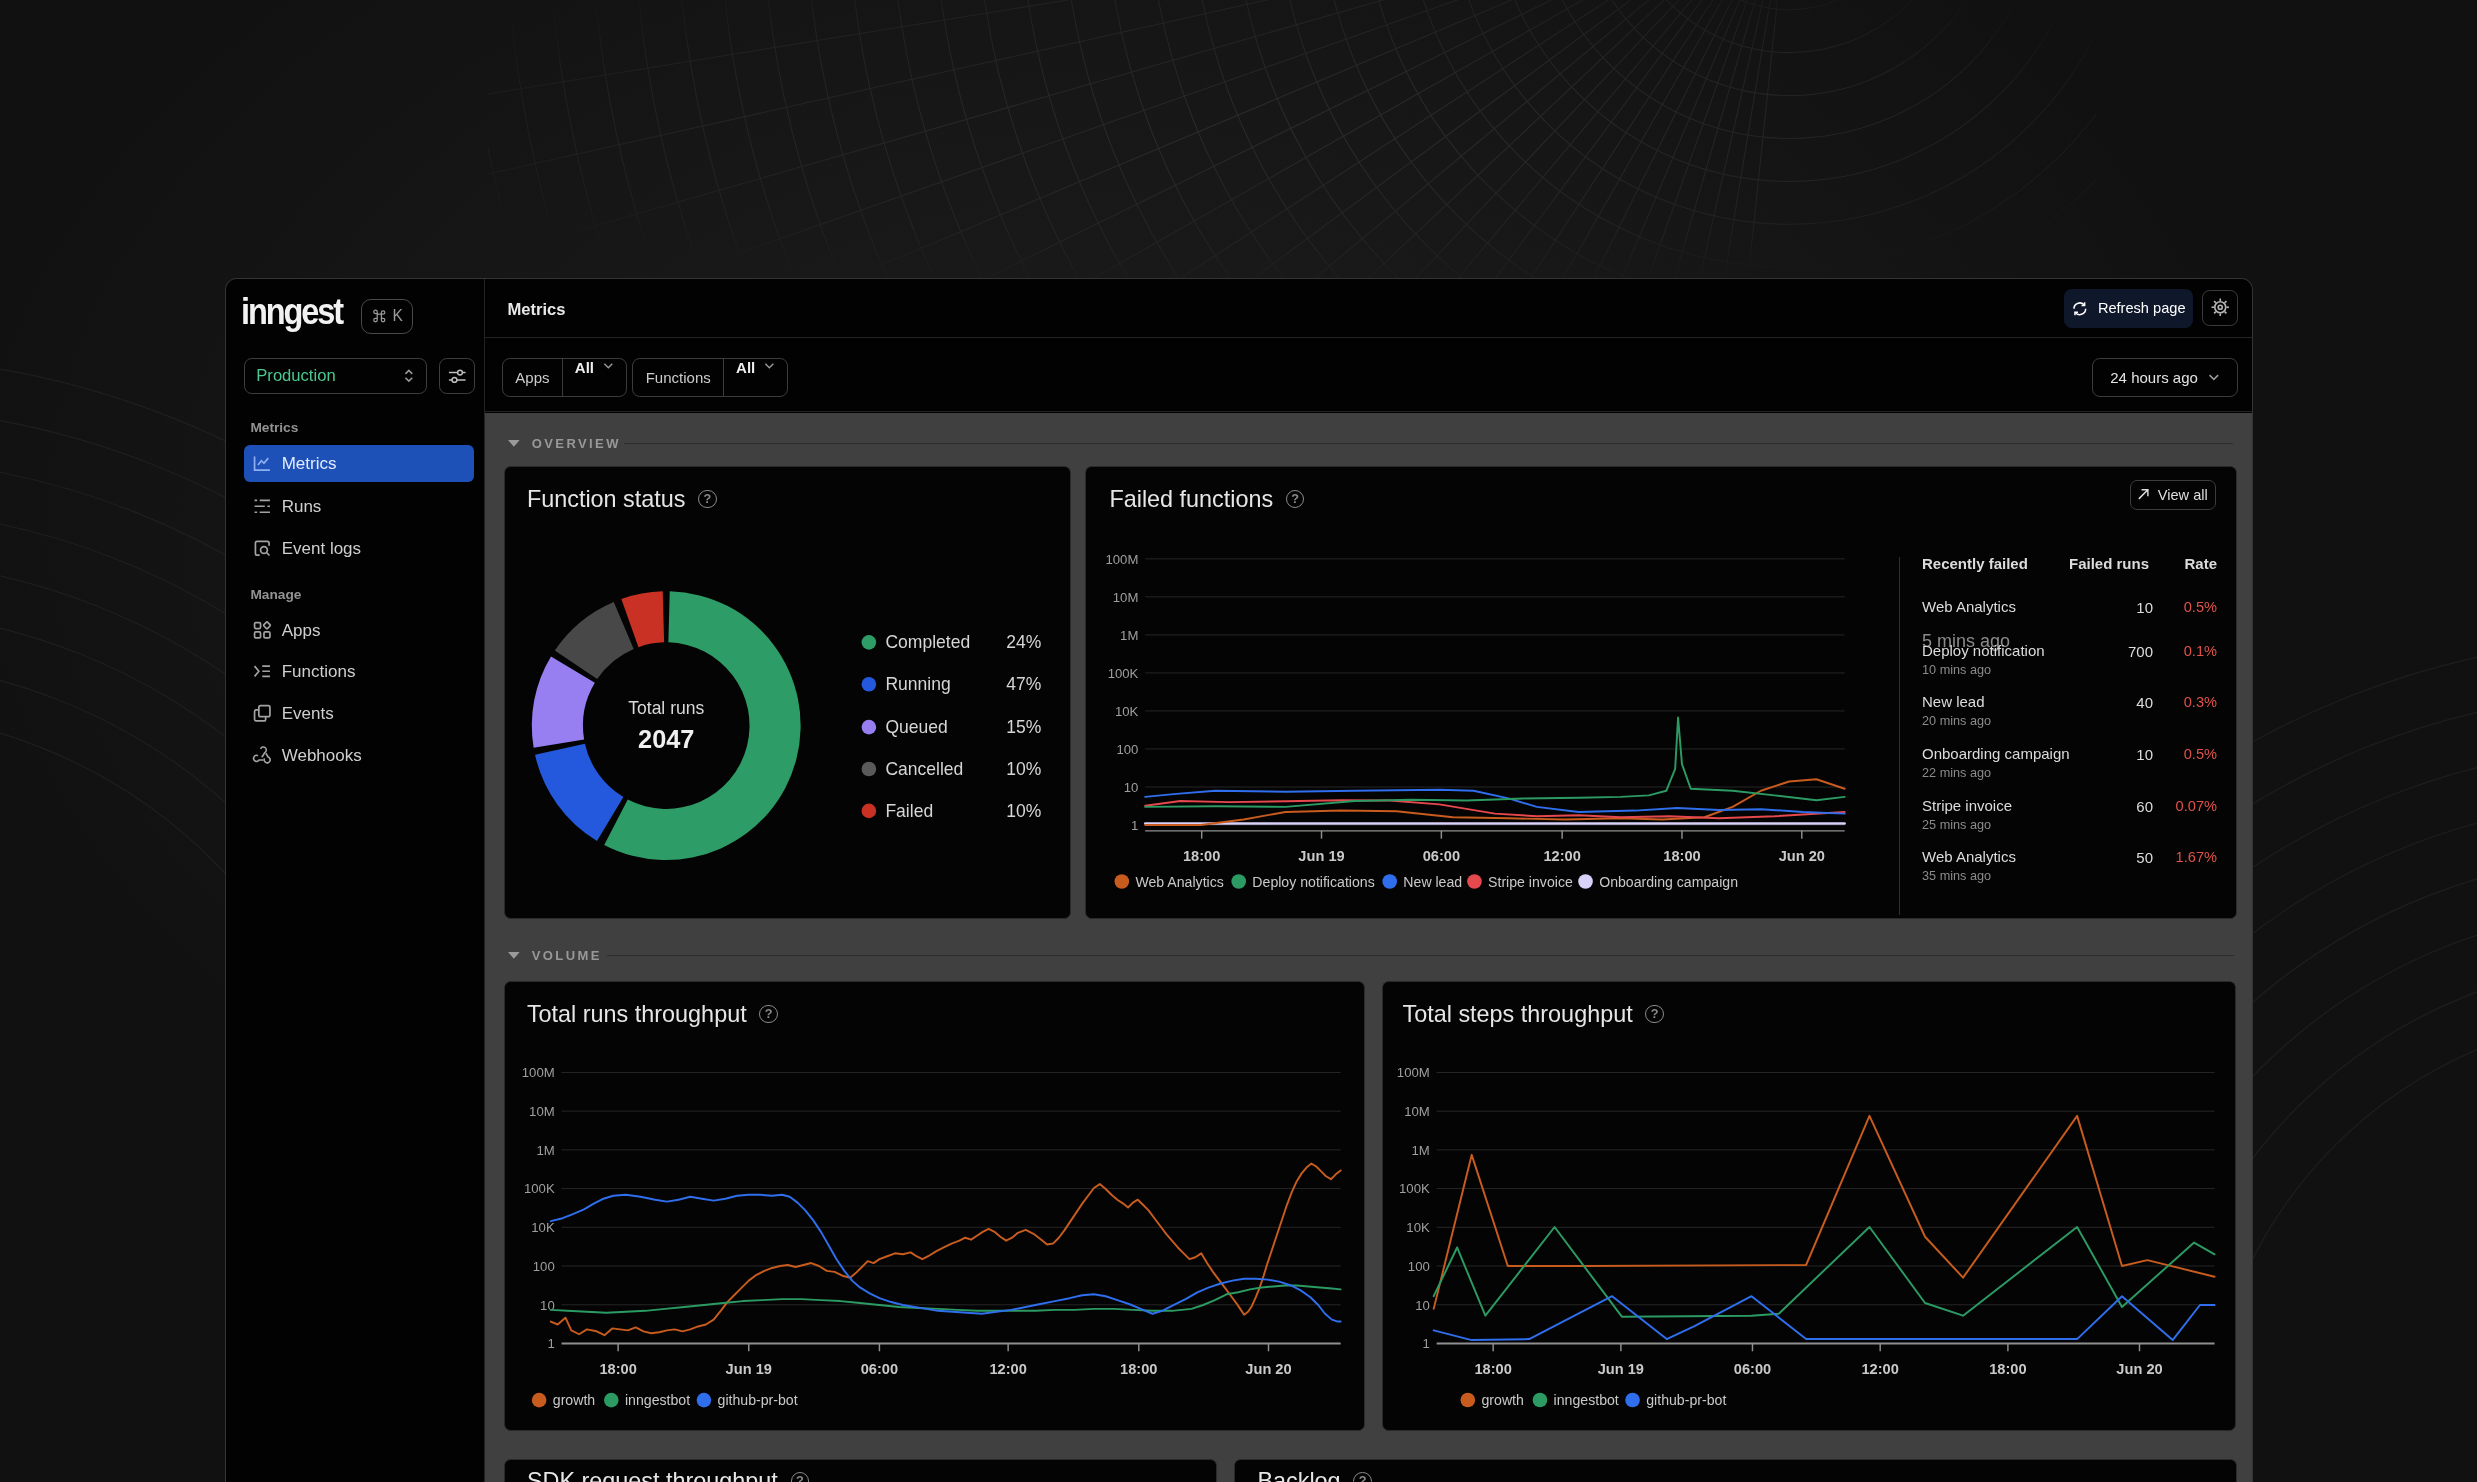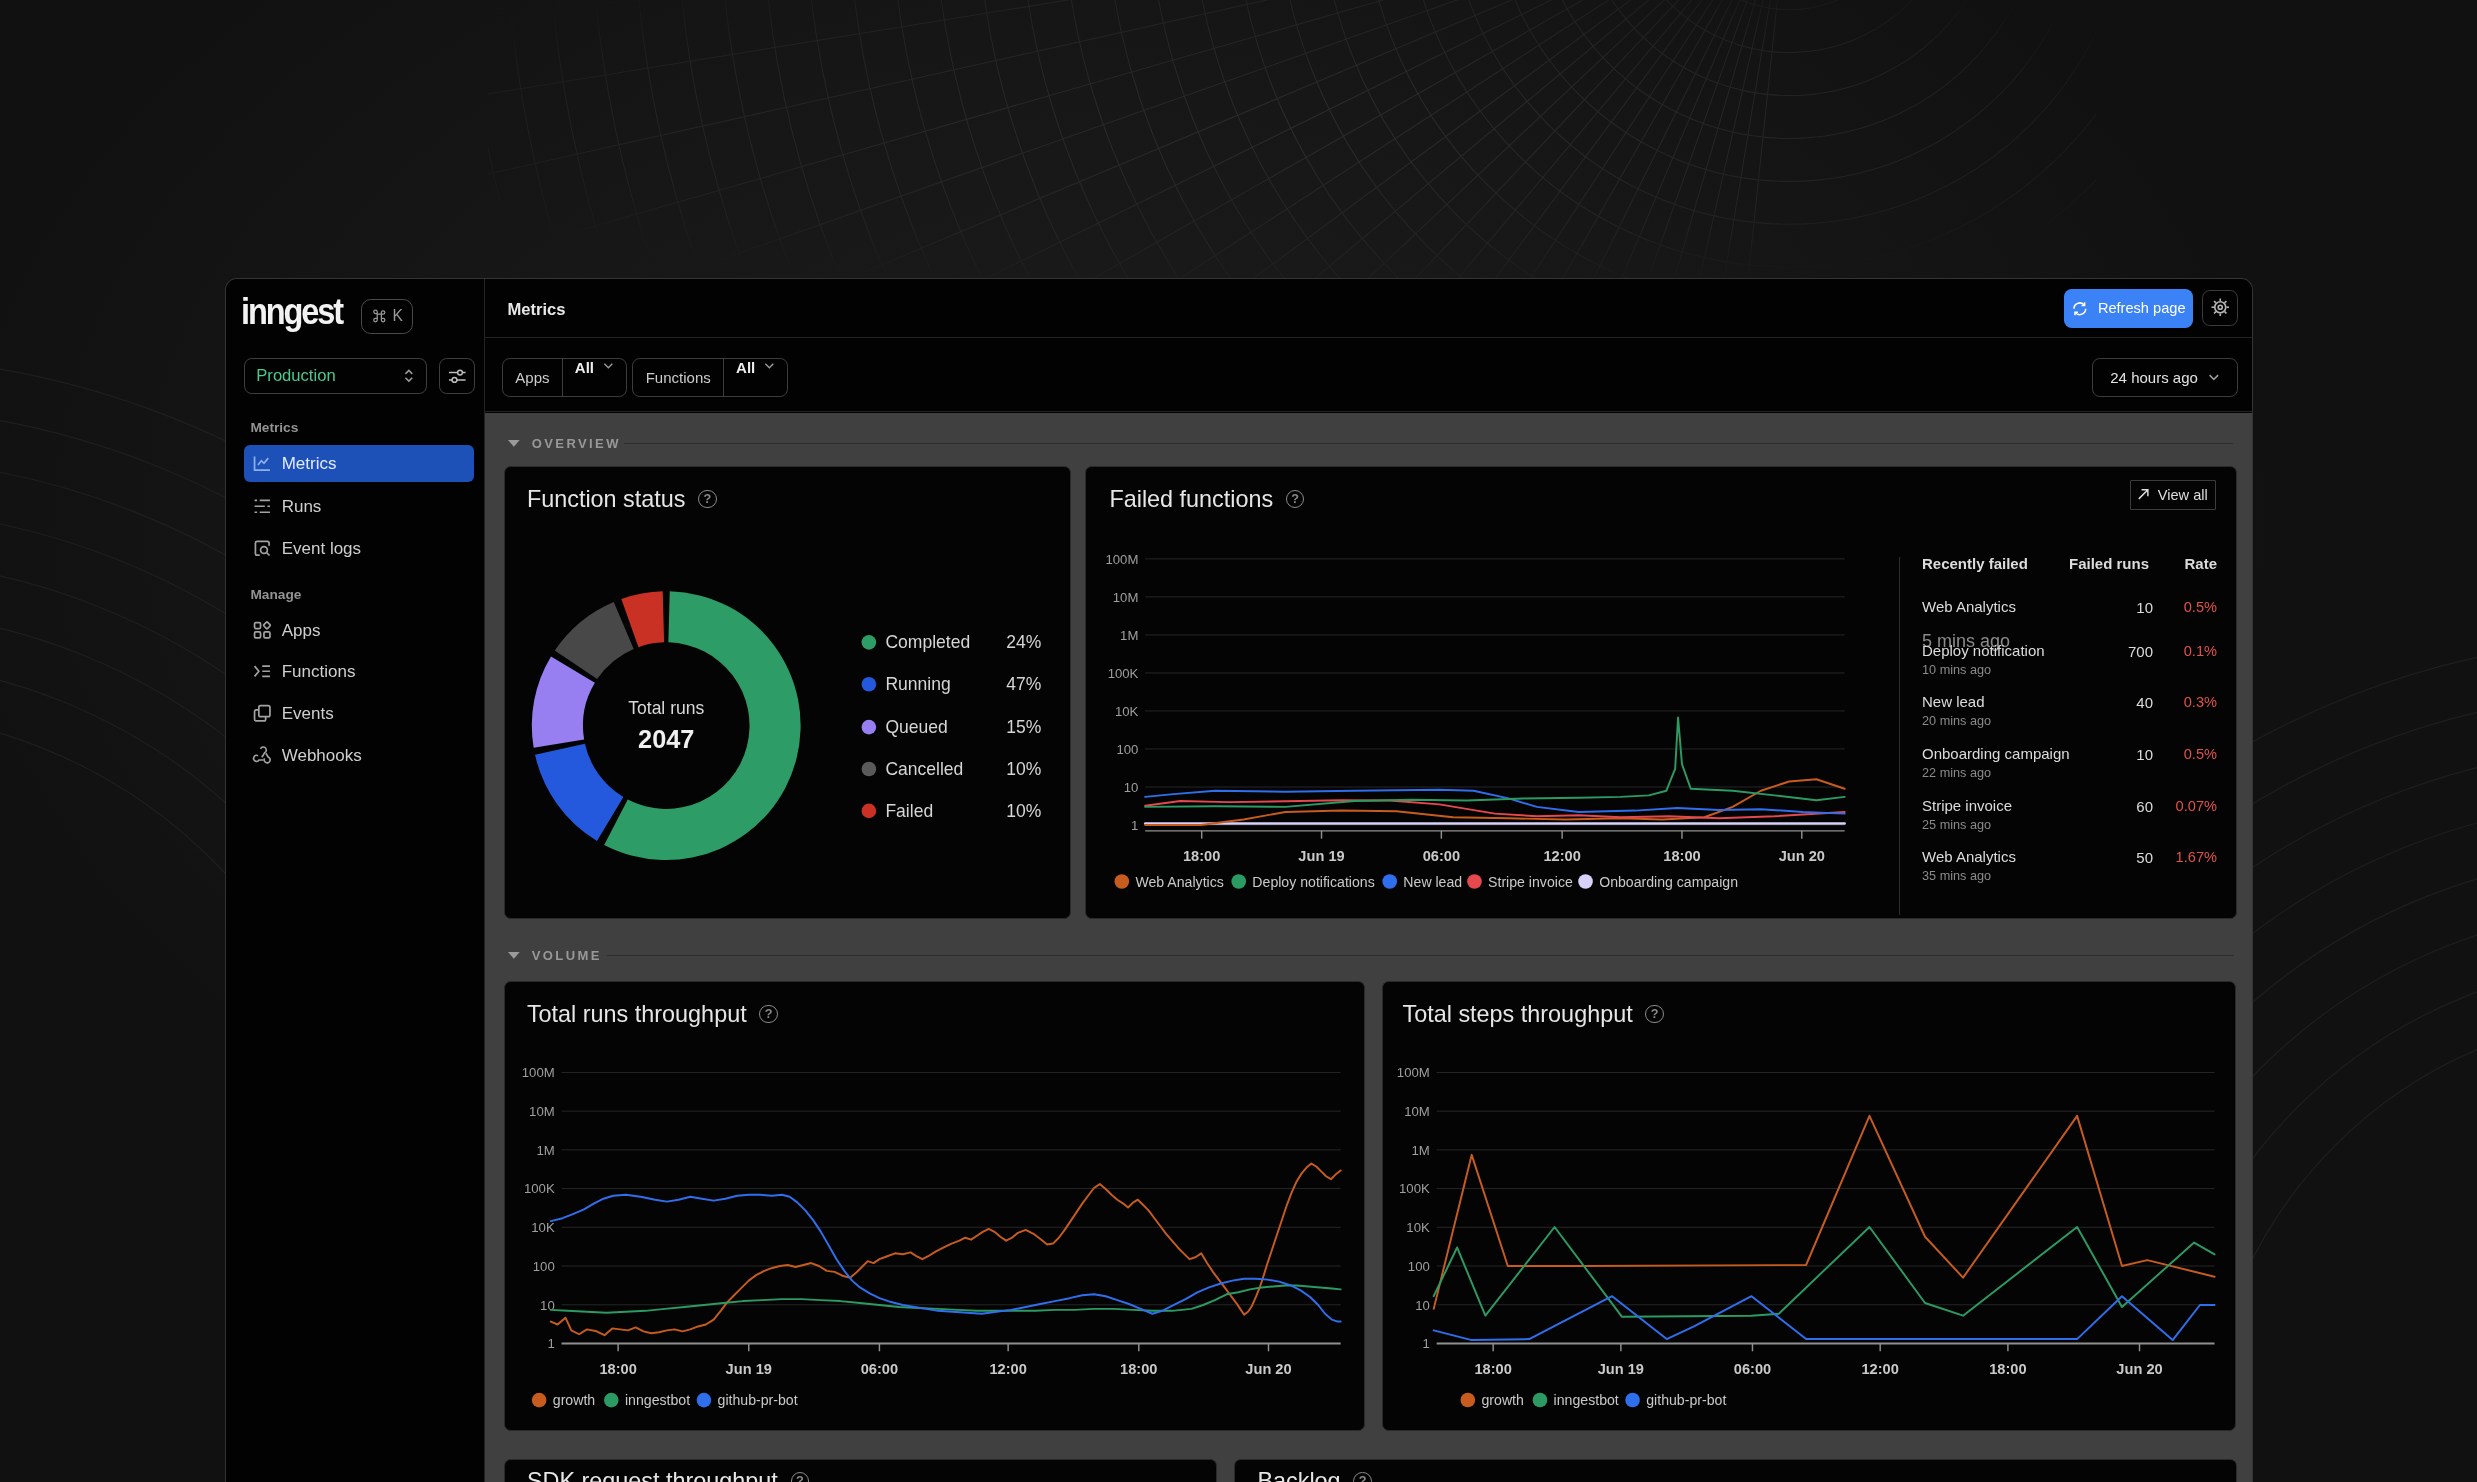--- a/index.html
+++ b/index.html
@@ -26,42 +26,42 @@
 .navlabel { position:absolute; left:24.4px; font-size:13.7px; font-weight:bold; color:#939393; }
 .navitem { position:absolute; left:17.6px; width:230px; height:37px; border-radius:5.9px;
   display:flex; align-items:center; gap:8.8px; padding-left:8.8px;
   color:#cfcfcf; font-size:17px; }
 .navitem.active { background:#1d51b8; color:#e3ecff; }
 .navitem svg { flex:0 0 auto; }
 #topbar { position:absolute; left:259px; right:0; top:0; height:59px;
   border-bottom:1px solid #232323; }
 #topbar .title { position:absolute; left:22.4px; top:20.5px; font-size:16.6px; font-weight:bold; color:#e8e8e8; }
 .refreshbtn { position:absolute; right:59px; top:9.8px; width:129px; height:39px;
-  background:#3b82f6; border-radius:7.8px; color:#fff; font-size:14.6px;
+  background:#0f172a; border-radius:7.8px; color:#fff; font-size:14.6px;
   display:flex; align-items:center; justify-content:center; gap:8.8px; }
 .gearbtn { position:absolute; right:13.7px; top:10.7px; width:36px; height:36px;
   border:1px solid #3a3a3a; border-radius:7.8px; display:flex; align-items:center; justify-content:center; }
 #filterbar { position:absolute; left:259px; right:0; top:59px; height:74px;
   border-bottom:1px solid #232323; }
 .chip { position:absolute; top:19.5px; height:39px; border:1px solid #3c3c3c; border-radius:7.8px;
   display:flex; align-items:center; font-size:15px; color:#cccccc; }
 .chip .lab { padding:0 12.7px; }
 .chip .val { border-left:1px solid #3c3c3c; height:100%; display:flex; align-items:flex-start;
   gap:7.8px; padding:0 11.7px; color:#efefef; font-weight:bold; }
 .timebox { position:absolute; right:13.7px; top:19.5px; width:146px; height:39px;
   border:1px solid #3c3c3c; border-radius:7.8px; display:flex; align-items:center;
   justify-content:center; gap:8.8px; color:#e3e3e3; font-size:15px; }
 #content { position:absolute; left:259px; right:0; top:134px; bottom:0; background:#404040; }
 .sechead { position:absolute; display:flex; align-items:center; color:#989898;
   font-size:13px; font-weight:bold; letter-spacing:2.4px; }
 .card { position:absolute; background:#040404; border:1px solid #2a2a2a; border-radius:6.8px; }
 .cardtitle { position:absolute; font-size:23.4px; color:#e6e6e6; display:flex; align-items:center; gap:12.7px; }
 .help { width:18.5px; height:18.5px; border:1.5px solid #8a8a8a; border-radius:50%;
   color:#8a8a8a; font-size:12.7px; display:flex; align-items:center; justify-content:center; font-weight:bold; }
-.viewall { position:absolute; border:1px solid #3c3c3c; border-radius:1px; height:30px;
+.viewall { position:absolute; border:1px solid #3c3c3c; border-radius:7px; height:30px;
   display:flex; align-items:center; justify-content:center; gap:7.8px; color:#dedede; font-size:14.6px; }
 text { font-family:"Liberation Sans", sans-serif; }
 </style>
 </head>
 <body>
 <div id="page">
 <svg id="mesh" width="2477" height="1482" viewBox="0 0 2540 1520">
       <defs>
         <radialGradient id="fadeg" cx="50%" cy="42%" r="62%">
           <stop offset="0%" stop-color="#fff" stop-opacity="0.9"></stop>

